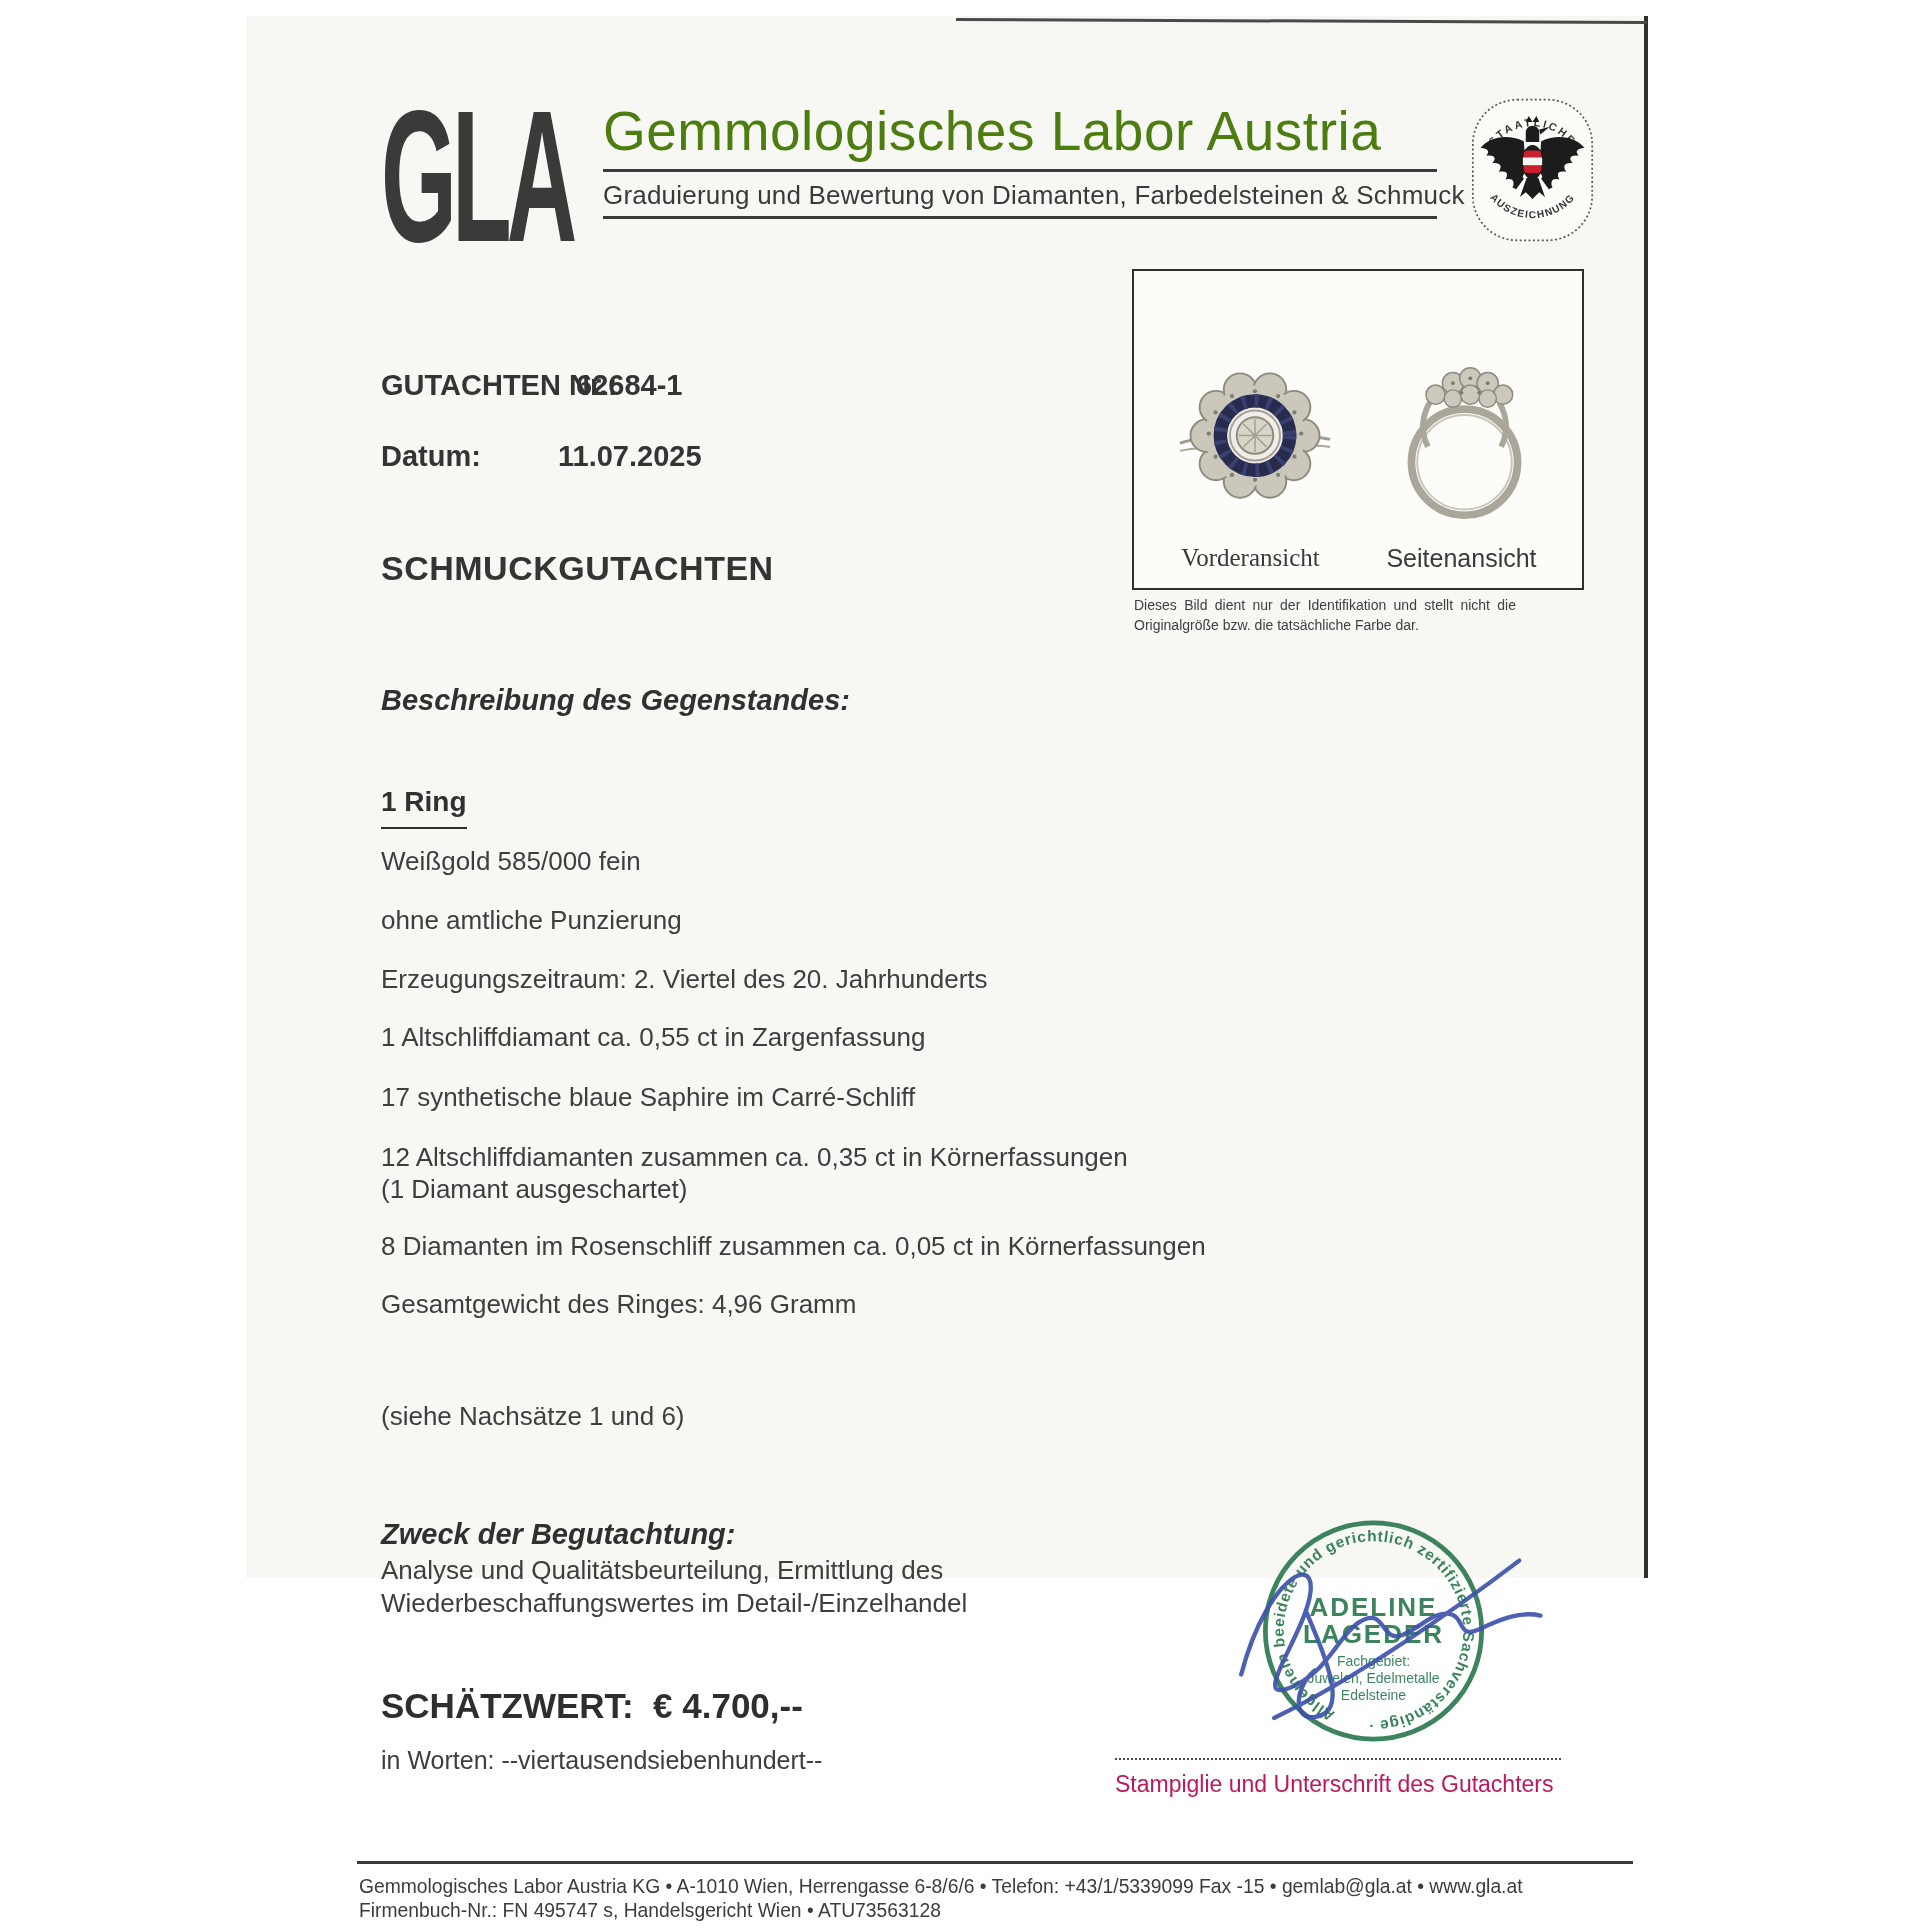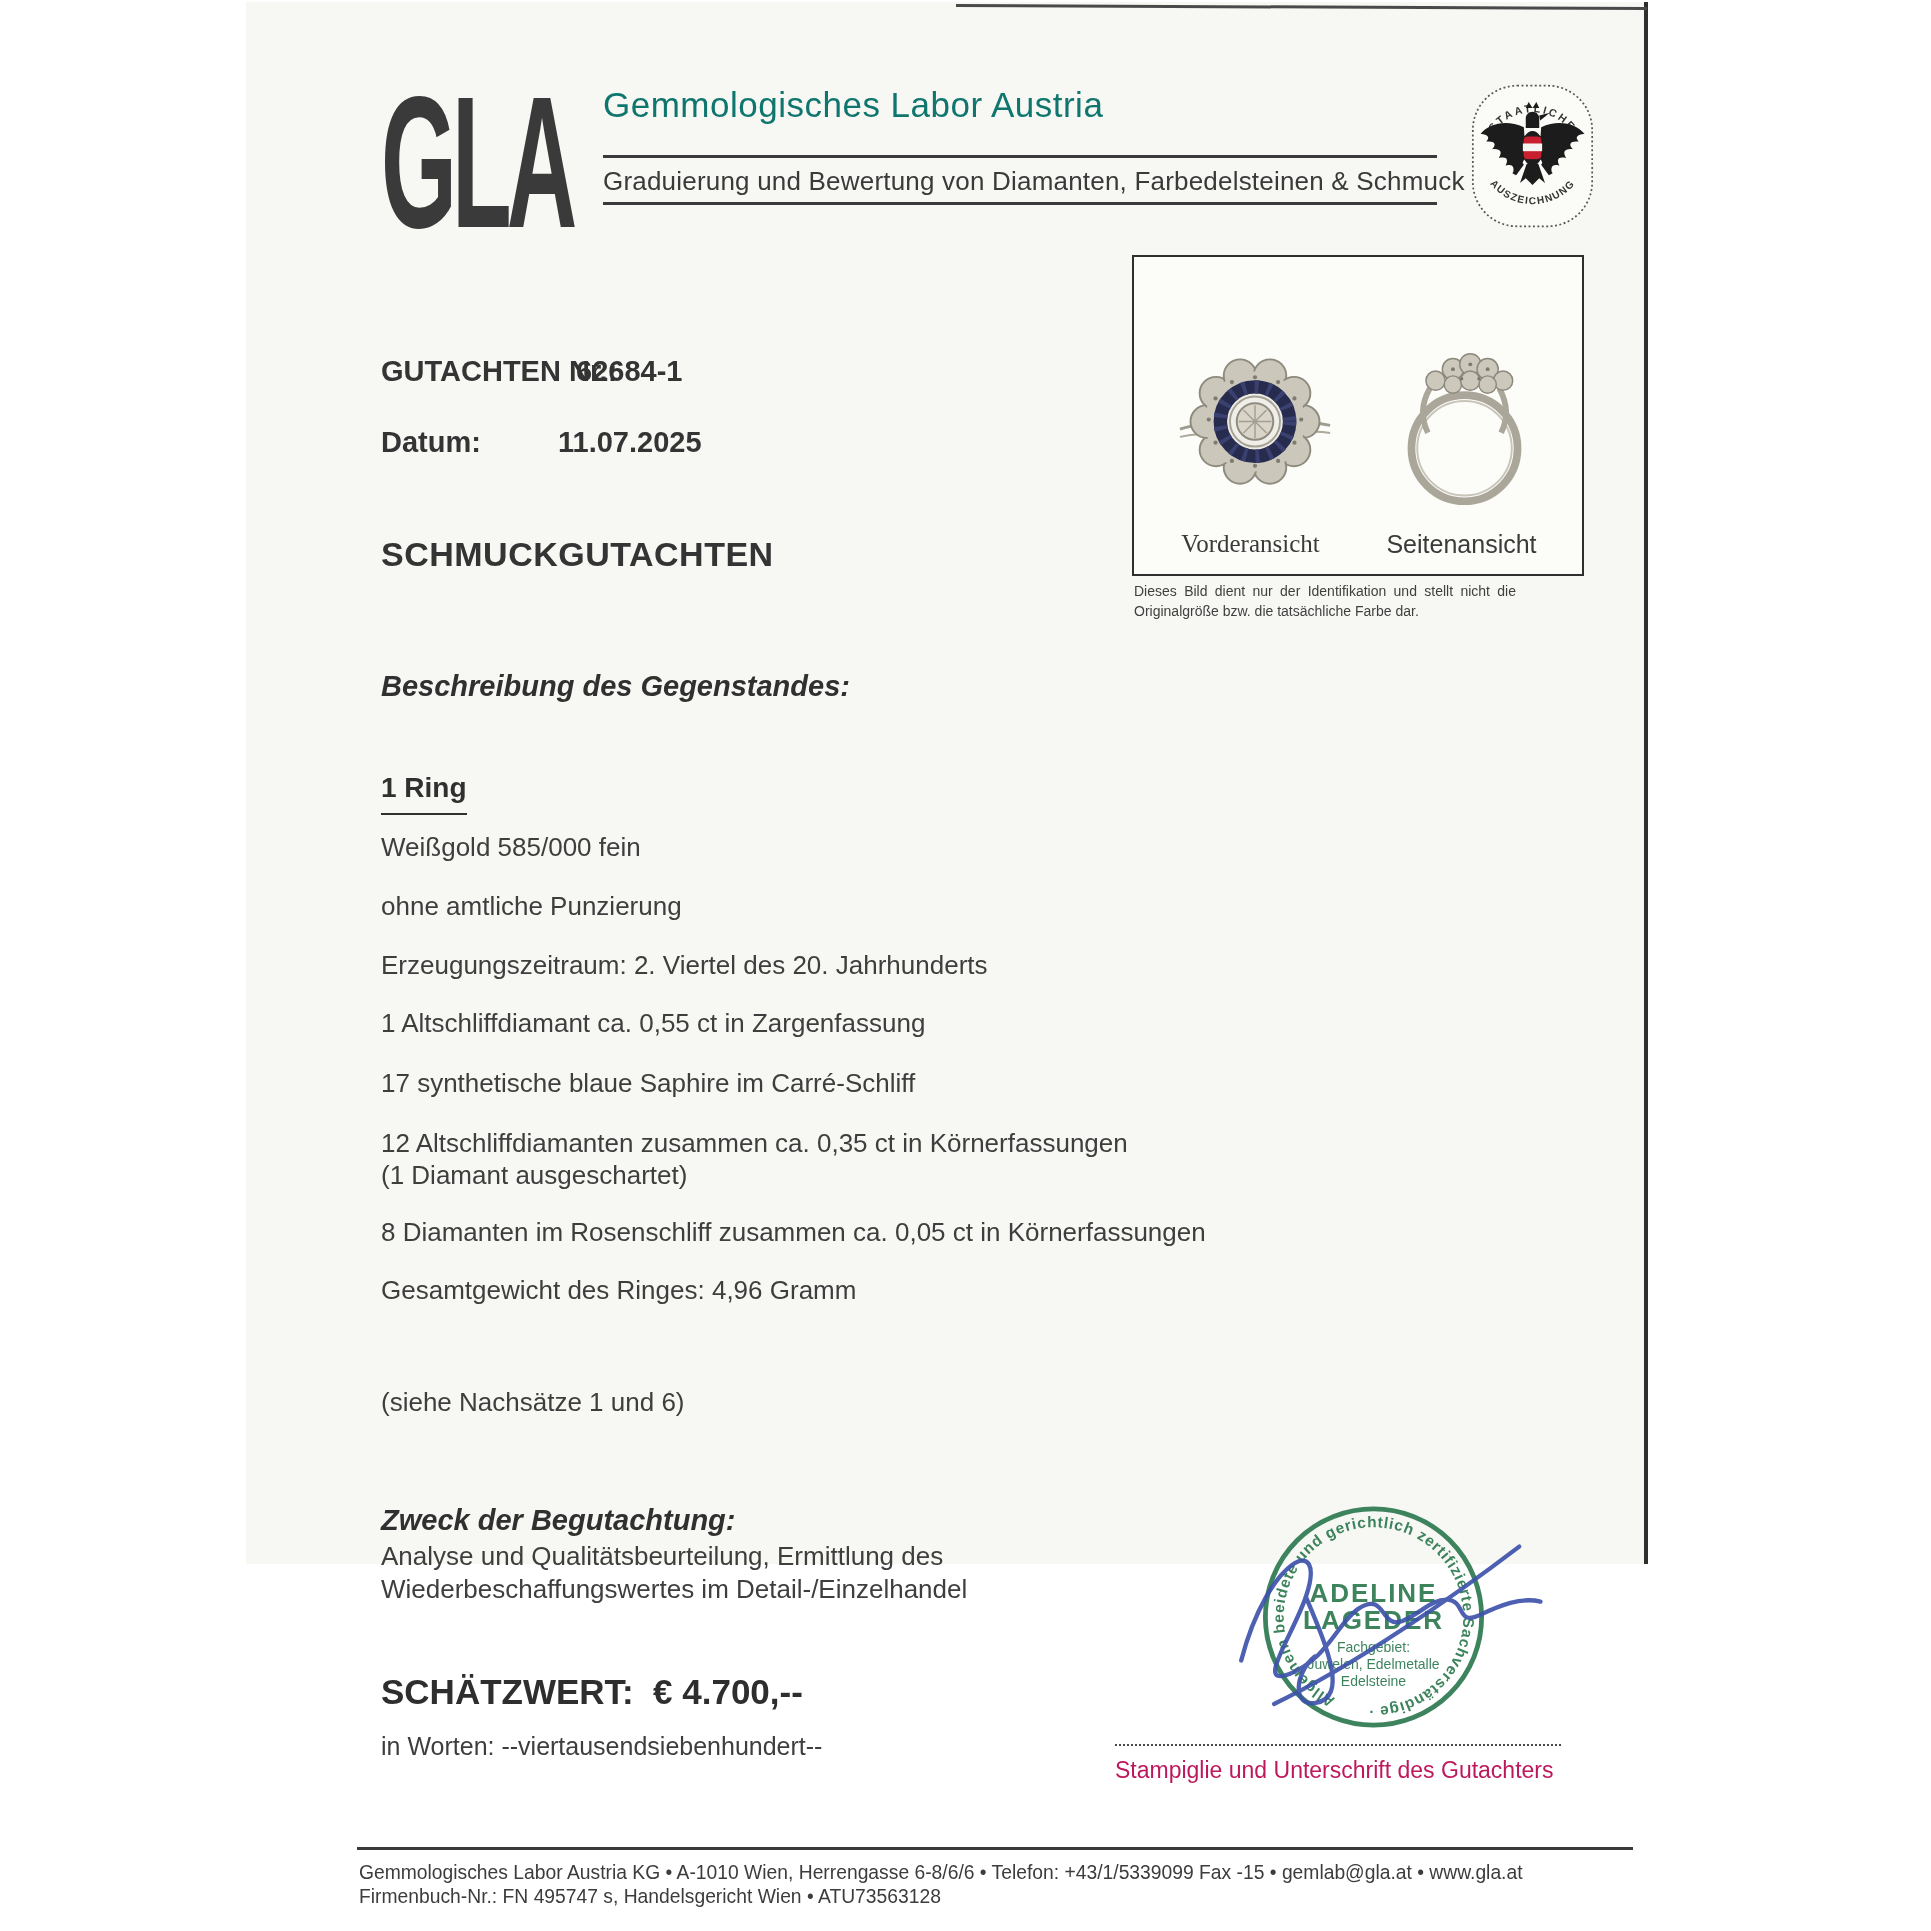--- a/index.html
+++ b/index.html
@@ -1,25 +1,25 @@
 <!DOCTYPE html>
 <html><head>
 <meta charset="utf-8">
 <style>
   html,body{margin:0;padding:0;background:#ffffff;}
   #screen{position:relative;width:1931px;height:1931px;background:#ffffff;overflow:hidden;
           font-family:"Liberation Sans", sans-serif;color:#3e3e3e;}
-  .paper{position:absolute;left:246px;top:2px;width:1398px;height:1562px;background:#f7f7f4;
+  .paper{position:absolute;left:246px;top:16px;width:1398px;height:1562px;background:#f7f7f4;
          border-right:4.8px solid #2f2f2f;}
   .scan-top-line{position:absolute;left:710px;top:1.9px;width:691px;height:2.9px;background:#4a4a4a;
                  transform:rotate(0.25deg);transform-origin:left;}
   .abs{position:absolute;white-space:nowrap;}
   .logo{font-size:188px;font-weight:700;color:#3a3a3a;line-height:1;
         transform:scaleX(0.52);transform-origin:left top;letter-spacing:-9.7px;}
-  .lab-title{font-size:35px;color:#0f766e;letter-spacing:0.5px;}
+  .lab-title{font-size:55px;color:#4d7c0f;letter-spacing:0.5px;}
   .rule{position:absolute;height:2.9px;background:#3a3a3a;}
   .lab-subtitle{font-size:26px;color:#3a3a3a;letter-spacing:0.2px;}
   .meta-label,.meta-value{font-size:29px;font-weight:700;color:#343434;}
   .doc-type{font-size:34px;font-weight:700;color:#343434;letter-spacing:0.5px;}
   .photo-box{position:absolute;left:886px;top:253px;width:448px;height:317px;
              border:2.9px solid #2f2f2f;background:#fcfcf9;}
   .view-label{position:absolute;top:273px;width:193px;text-align:center;font-size:25px;color:#3a3a3a;}
   .photo-caption{position:absolute;left:888px;top:579px;width:382px;font-size:14px;
                  line-height:1.45;color:#3f3f3f;}
   .photo-caption .jline{display:block;text-align:justify;text-align-last:justify;}

